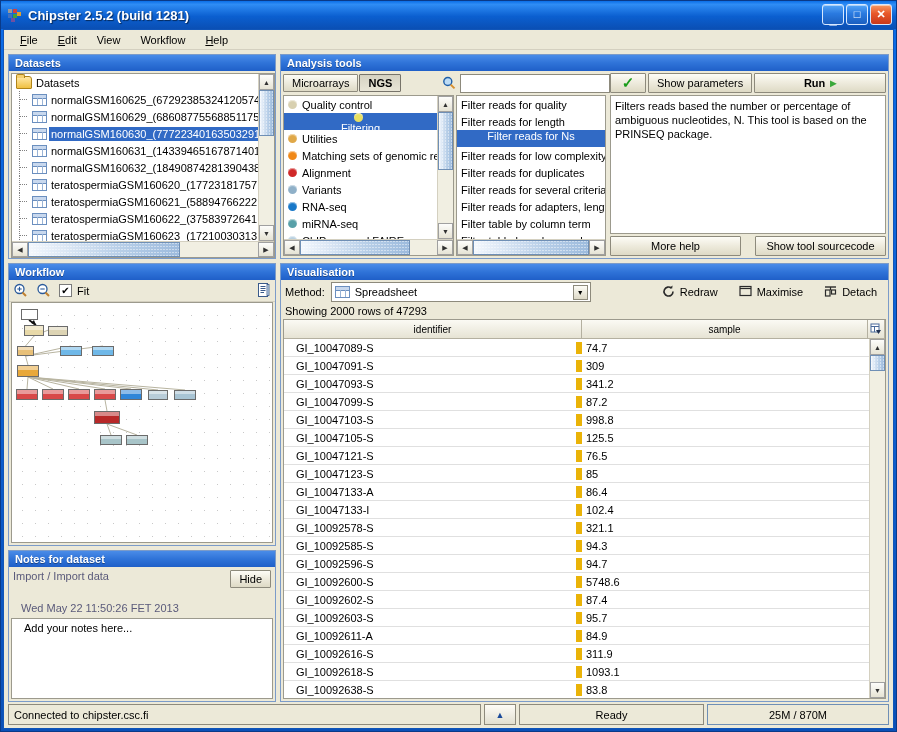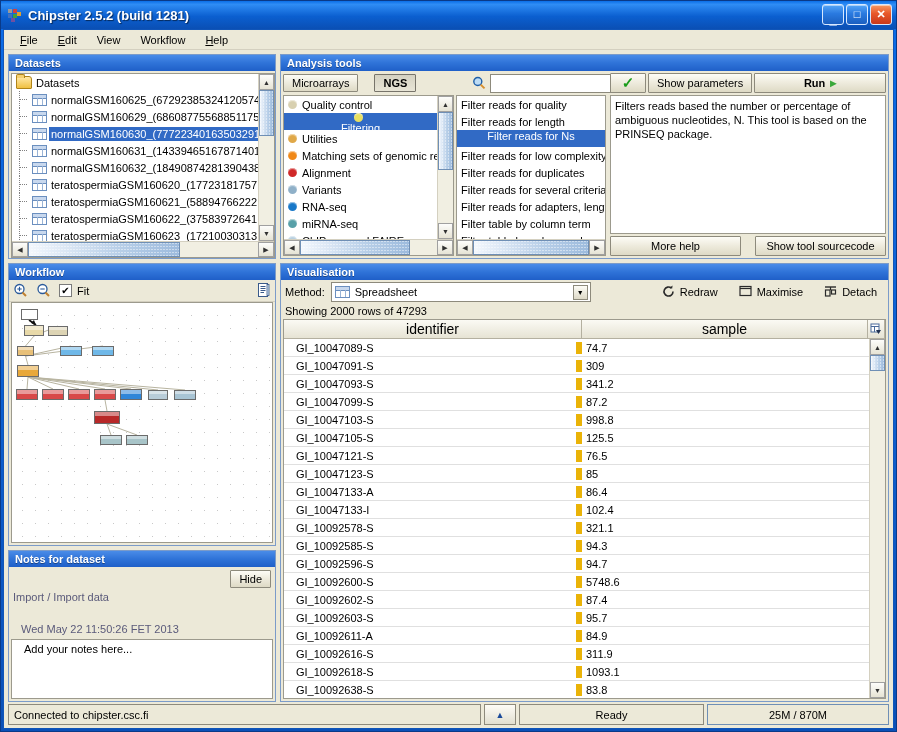--- a/index.html
+++ b/index.html
@@ -144,21 +144,21 @@
   .hsb {
     height: 16px; flex: 0 0 16px; background: #f1efe2;
     border-top: 1px solid #d4d0c0; display: flex; align-items: stretch;
   }
   .hsb .sb-arrow { width: 16px; flex: 0 0 16px; height: auto; }
 
   
   #analysis { flex: 0 0 205px; }
   .at-toolbar {
     height: 24px; flex: 0 0 24px; display: flex; align-items: center;
-    padding: 2px; gap: 16px; background: #ece9d8;
+    padding: 2px; gap: 1px; background: #ece9d8;
   }
   .xbtn {
     background: linear-gradient(to bottom, #fdfcf6 0%, #eeebdd 48%, #dedac5 100%);
     border: 1px solid #8d8a7c; font-size: 11px; padding: 2px 8px; cursor: default;
     color: #000; white-space: nowrap; border-radius: 1px;
     display: flex; align-items: center; justify-content: center; gap: 5px;
   }
   .xbtn.pressed {
     background: linear-gradient(to bottom, #d5d2c2 0%, #e8e5d6 100%);
     border-color: #77746a; font-weight: bold;
@@ -212,21 +212,21 @@
   .chk {
     width: 13px; height: 13px; background: #fff; border: 1px solid #7b7b7b;
     display: inline-flex; align-items: center; justify-content: center;
     font-size: 10px; color: #000; line-height: 1;
   }
   .mag { width: 15px; height: 15px; position: relative; }
 
   
   #notes { flex: 0 0 152px; }
   .notes-head { padding: 3px 4px 2px 4px; position: relative; background: #ece9d8; }
-  .notes-head .n1 { color: #5a5a7a; font-size: 11px; margin-top: 21px; }
+  .notes-head .n1 { color: #5a5a7a; font-size: 11px; }
   .notes-head .n2 { color: #5a5a7a; font-size: 11px; padding-left: 8px; margin-top: 20px; }
   .hidebtn { position: absolute; right: 4px; top: 3px; }
   .notes-body {
     flex: 1; background: #fff; border: 1px solid #9c9a8d; margin: 2px;
     padding: 3px 12px; font-size: 11px; overflow: hidden;
   }
 
   
   #visual { flex: 1; min-height: 0; }
   .vis-toolbar { height: 24px; flex: 0 0 24px; display: flex; align-items: center; padding: 2px; gap: 3px; }
@@ -244,21 +244,21 @@
   .tbtn2 {
     display: flex; align-items: center; gap: 5px; padding: 3px 8px; font-size: 11px;
     border: 1px solid transparent; cursor: default; white-space: nowrap;
   }
   .showing { font-size: 11px; padding: 1px 0 2px 4px; color: #000; background: #ece9d8; flex: 0 0 15px; }
   .table-wrap { flex: 1; display: flex; flex-direction: column; min-height: 0; margin: 0 2px 2px 2px; border: 1px solid #9c9a8d; background: #fff; }
   .thead { height: 19px; flex: 0 0 19px; display: flex; background: #ece9d8; }
   .th {
     background: linear-gradient(to bottom, #fbfaf4, #e6e3d4);
     border-right: 1px solid #b4b0a0; border-bottom: 1px solid #b4b0a0;
-    display: flex; align-items: center; justify-content: center; font-size: 14px;
+    display: flex; align-items: center; justify-content: center; font-size: 10px;
   }
   .th.c1 { width: 298px; flex: 0 0 298px; }
   .th.c2 { flex: 1; }
   .th.corner { width: 17px; flex: 0 0 17px; }
   .tbody { flex: 1; display: flex; min-height: 0; overflow: hidden; }
   .rows { flex: 1; overflow: hidden; min-width: 0; }
   .trow { height: 18px; display: flex; border-bottom: 1px solid #e0e0e0; align-items: center; font-size: 11px; }
   .td1 { width: 298px; flex: 0 0 298px; padding-left: 12px; border-right: 6px solid #eab308; }
   .td2 { flex: 1; padding-left: 4px; }
 

